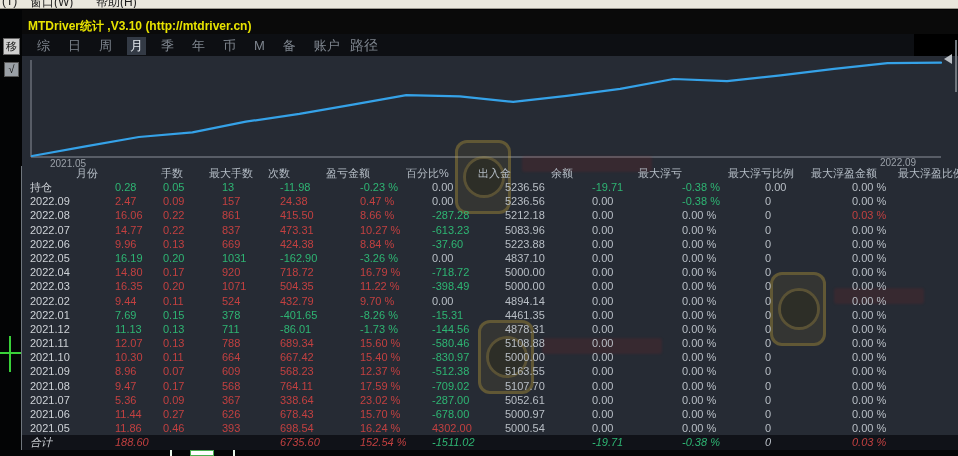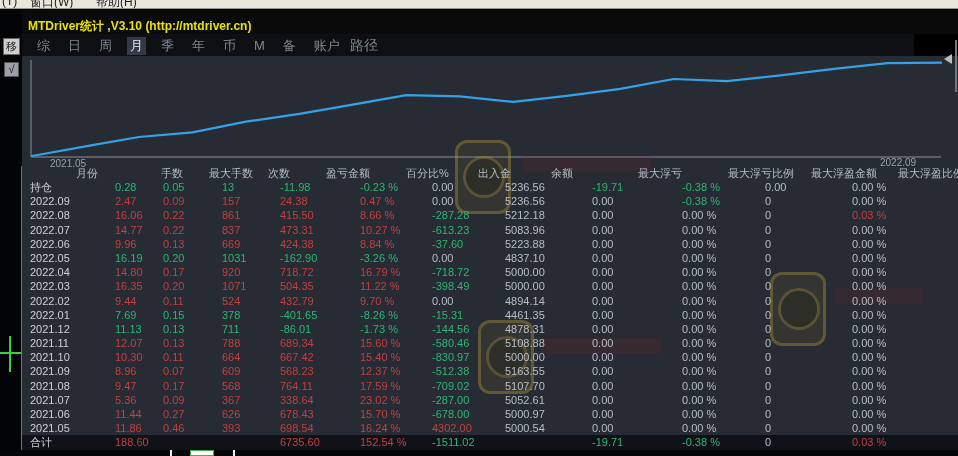--- a/index.html
+++ b/index.html
@@ -44,21 +44,21 @@
     border-top:5px solid transparent; border-bottom:5px solid transparent; border-right:8px solid #b9bec4; }
   #edge-line { position:absolute; left:933px; top:-16px; width:2px; height:52px; background:#70767d; }
 
   
   #tablewrap { position:absolute; left:0; top:110px; width:936px; height:340px; }
   #tablewrap:before { content:""; position:absolute; left:-1px; top:0; width:1px; height:284px; background:#70767d; }
   .trow { position:relative; display:grid; padding-left:8px;
     grid-template-columns:85px 48px 59px 58px 80px 72px 73px 87px 90px 83px 87px 1fr;
     height:14.2px; font-size:11px; line-height:14.2px; white-space:nowrap; }
   .trow.hdr { height:14px; color:#b4bcc5;margin-left:46px; }
-  .trow.total { background:#101218; }
+  .trow.total { background:#101218;font-style:italic; }
   .cell { overflow:hidden; }
   .c-month { color:#cdd1d6; }
   .c-red   { color:#c24040; }
   .c-green { color:#2eb573; }
   .c-white { color:#b9bfc6; }
 
   
   #bottomstrip { position:absolute; left:0; top:450px; width:958px; height:6px; background:#050607; }
   .btick { position:absolute; top:0; width:2px; height:6px; background:#e8f5e8; }
   #brect { position:absolute; left:190px; top:0; width:24px; height:6px; background:#fdfdfd; border:1px solid #49b04f; }

